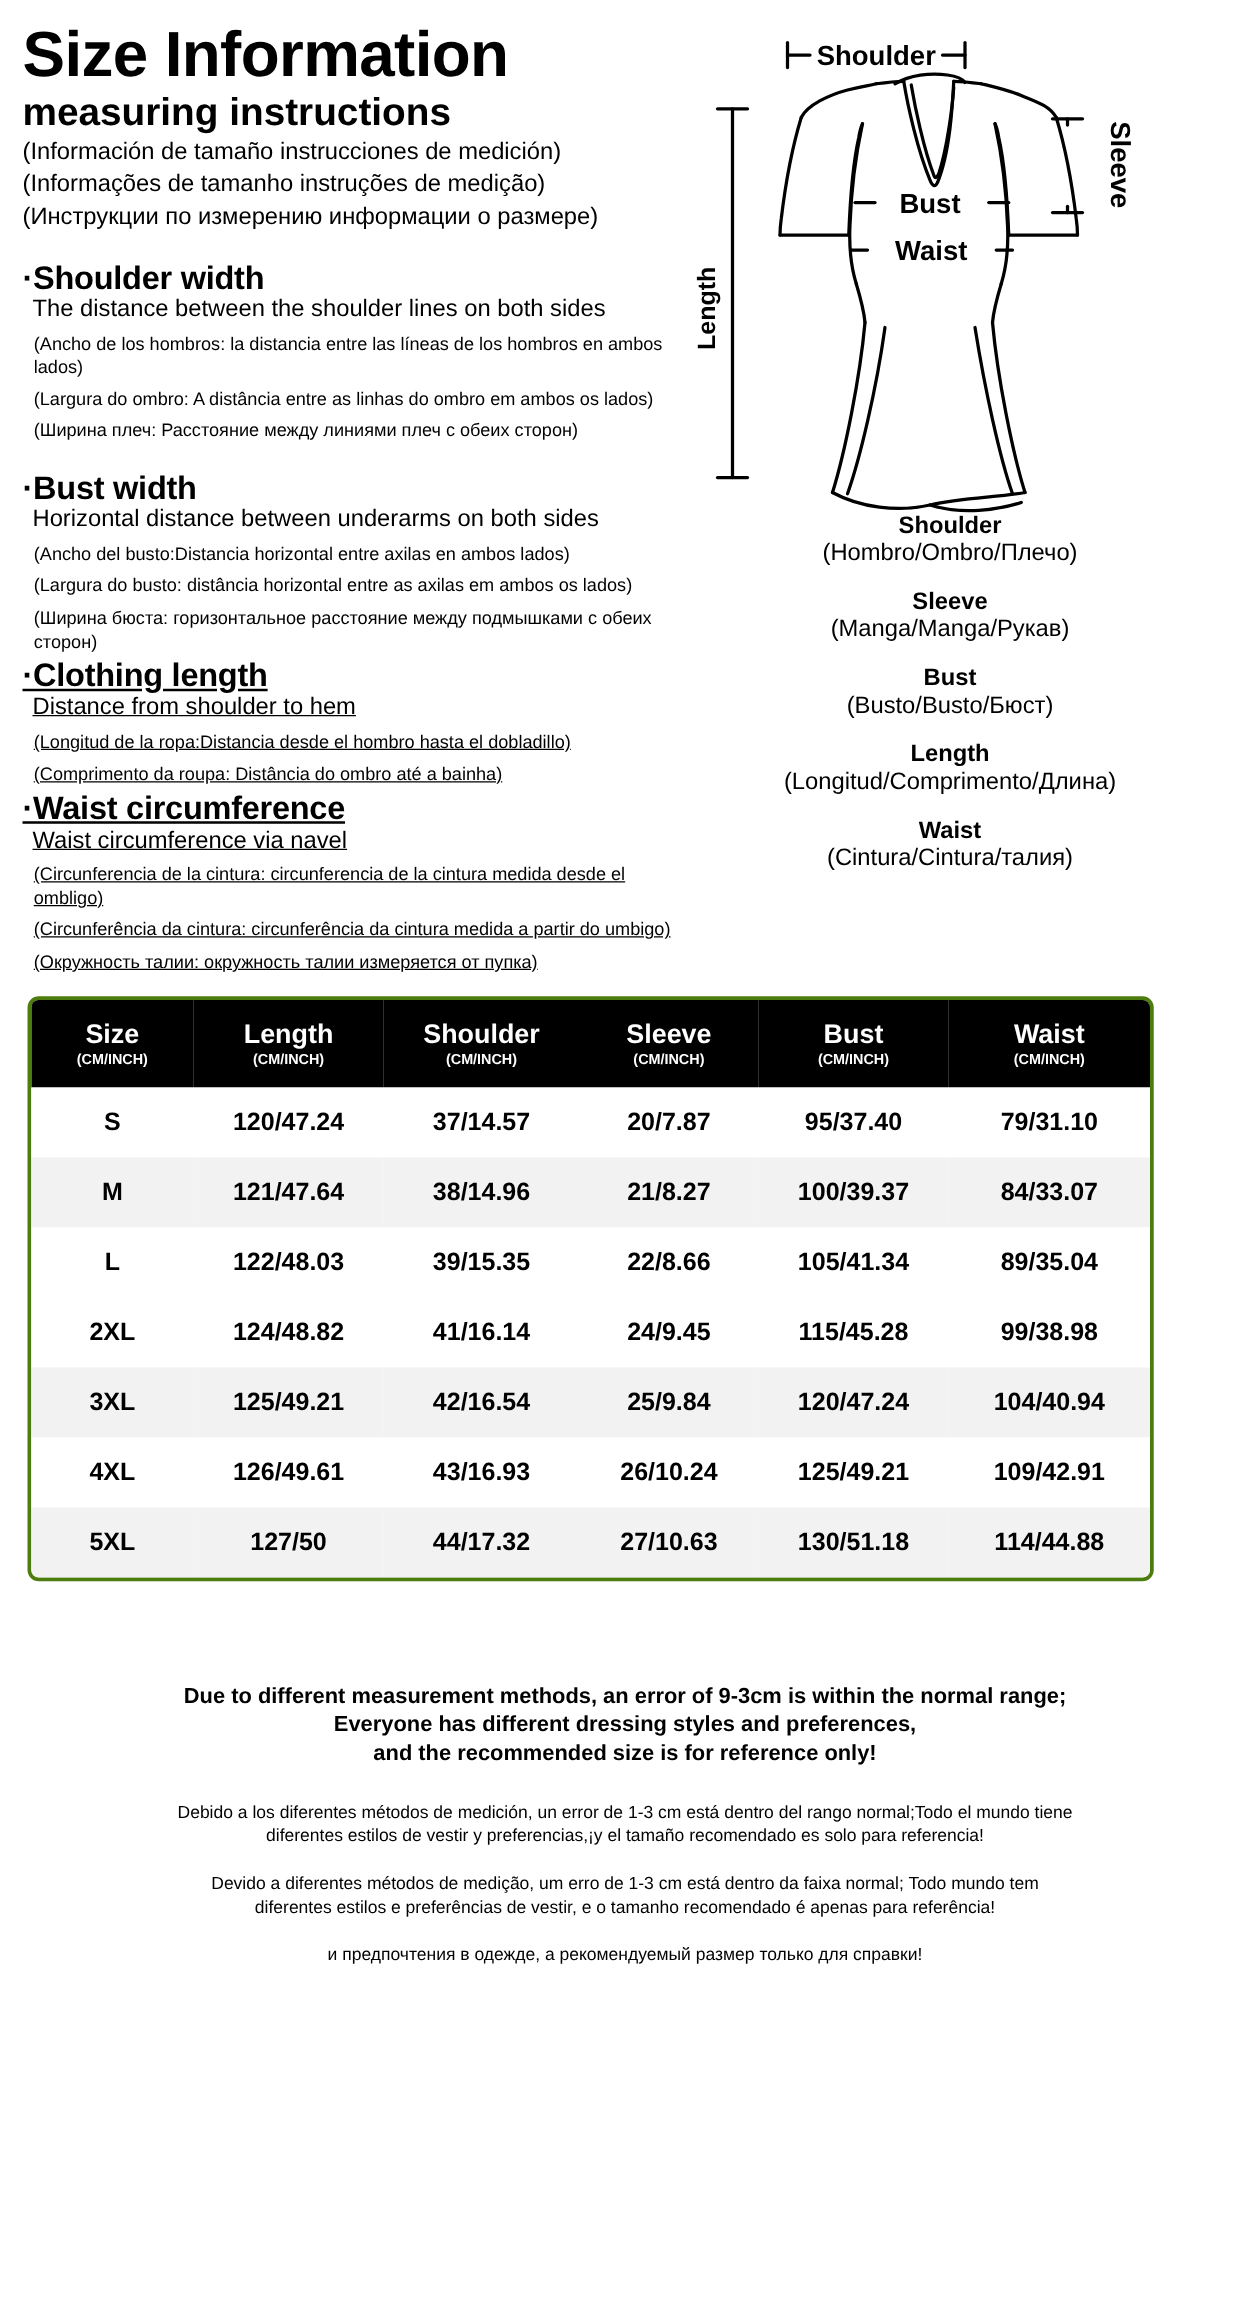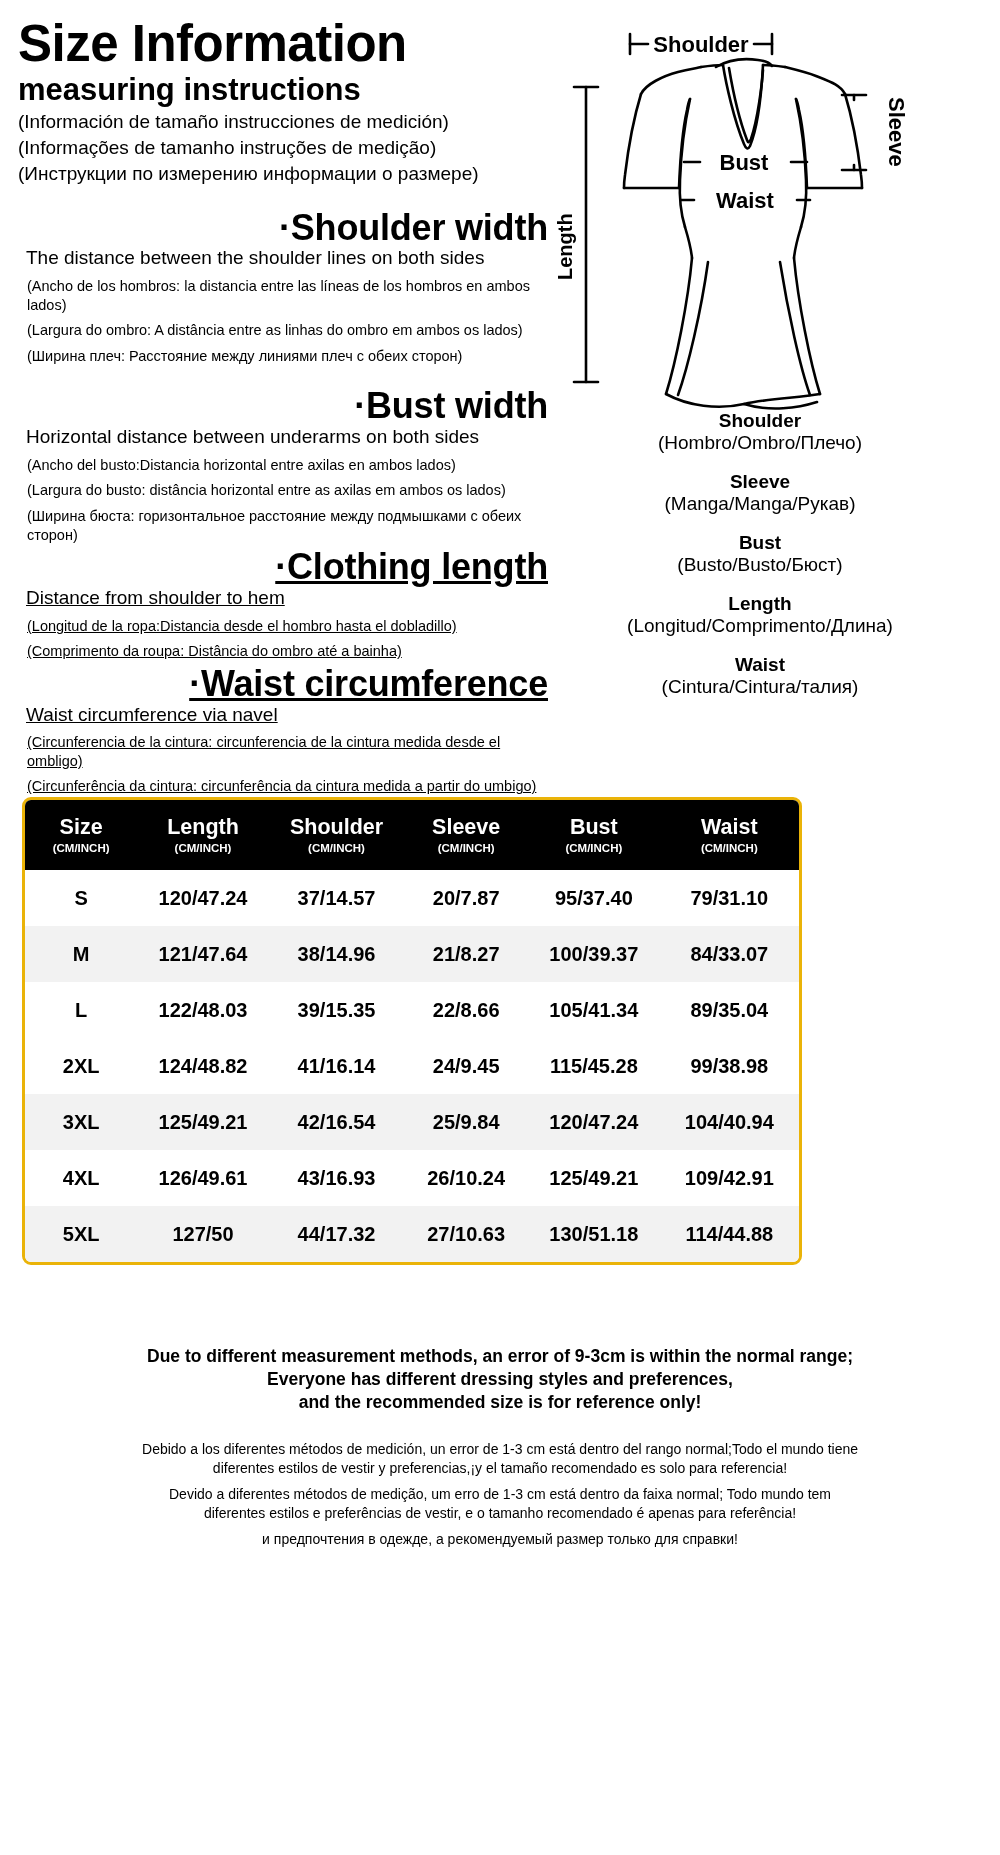--- a/index.html
+++ b/index.html
@@ -35,25 +35,24 @@
   }
   .trans-head {
     font-size: 19px;
     line-height: 1.33;
     margin-top: 1px;
   }
 
   .meas-block { margin-top: 22px; }
   .meas-block.tight { margin-top: 4px; text-decoration: underline; }
   .meas-title {
-    font-size: 36px;
+    font-size: 26px;
     font-weight: bold;
     line-height: 1.05;
     letter-spacing: -0.2px;
-    text-align: right;
   }
   .meas-sub {
     font-size: 19px;
     line-height: 1.2;
     margin-left: 8px;
     margin-top: 1px;
   }
   .meas-tr {
     font-size: 14.5px;
     line-height: 1.28;
@@ -85,24 +84,24 @@
   }
   .legend-tr {
     font-size: 19px;
     line-height: 1.16;
   }
 
   
   .table-wrap {
     position: absolute;
     left: 22px; top: 797px;
-    width: 780px;
+    width: 901px;
     border-radius: 9px;
     overflow: hidden;
-    border: 3px solid #eab308;
+    border: 3px solid #4d7c0f;
     background: #fff;
   }
   table.size-table {
     width: 100%;
     border-collapse: collapse;
     table-layout: fixed;
   }
   table.size-table thead tr { background: #000000; color: #ffffff; }
   table.size-table thead th {
     padding: 16px 2px 15px 2px;
@@ -133,21 +132,21 @@
   .note-en {
     font-size: 17.5px;
     font-weight: bold;
     line-height: 1.32;
     padding: 0 50px;
   }
   .note-tr {
     font-size: 14px;
     line-height: 1.36;
     padding: 0 55px;
-    margin-top: 7px;
+    margin-top: 19px;
   }
   .note-tr.first { margin-top: 26px; }
 </style>
 </head>
 <body>
 
 <div class="page">
 
   <div class="top">
 

